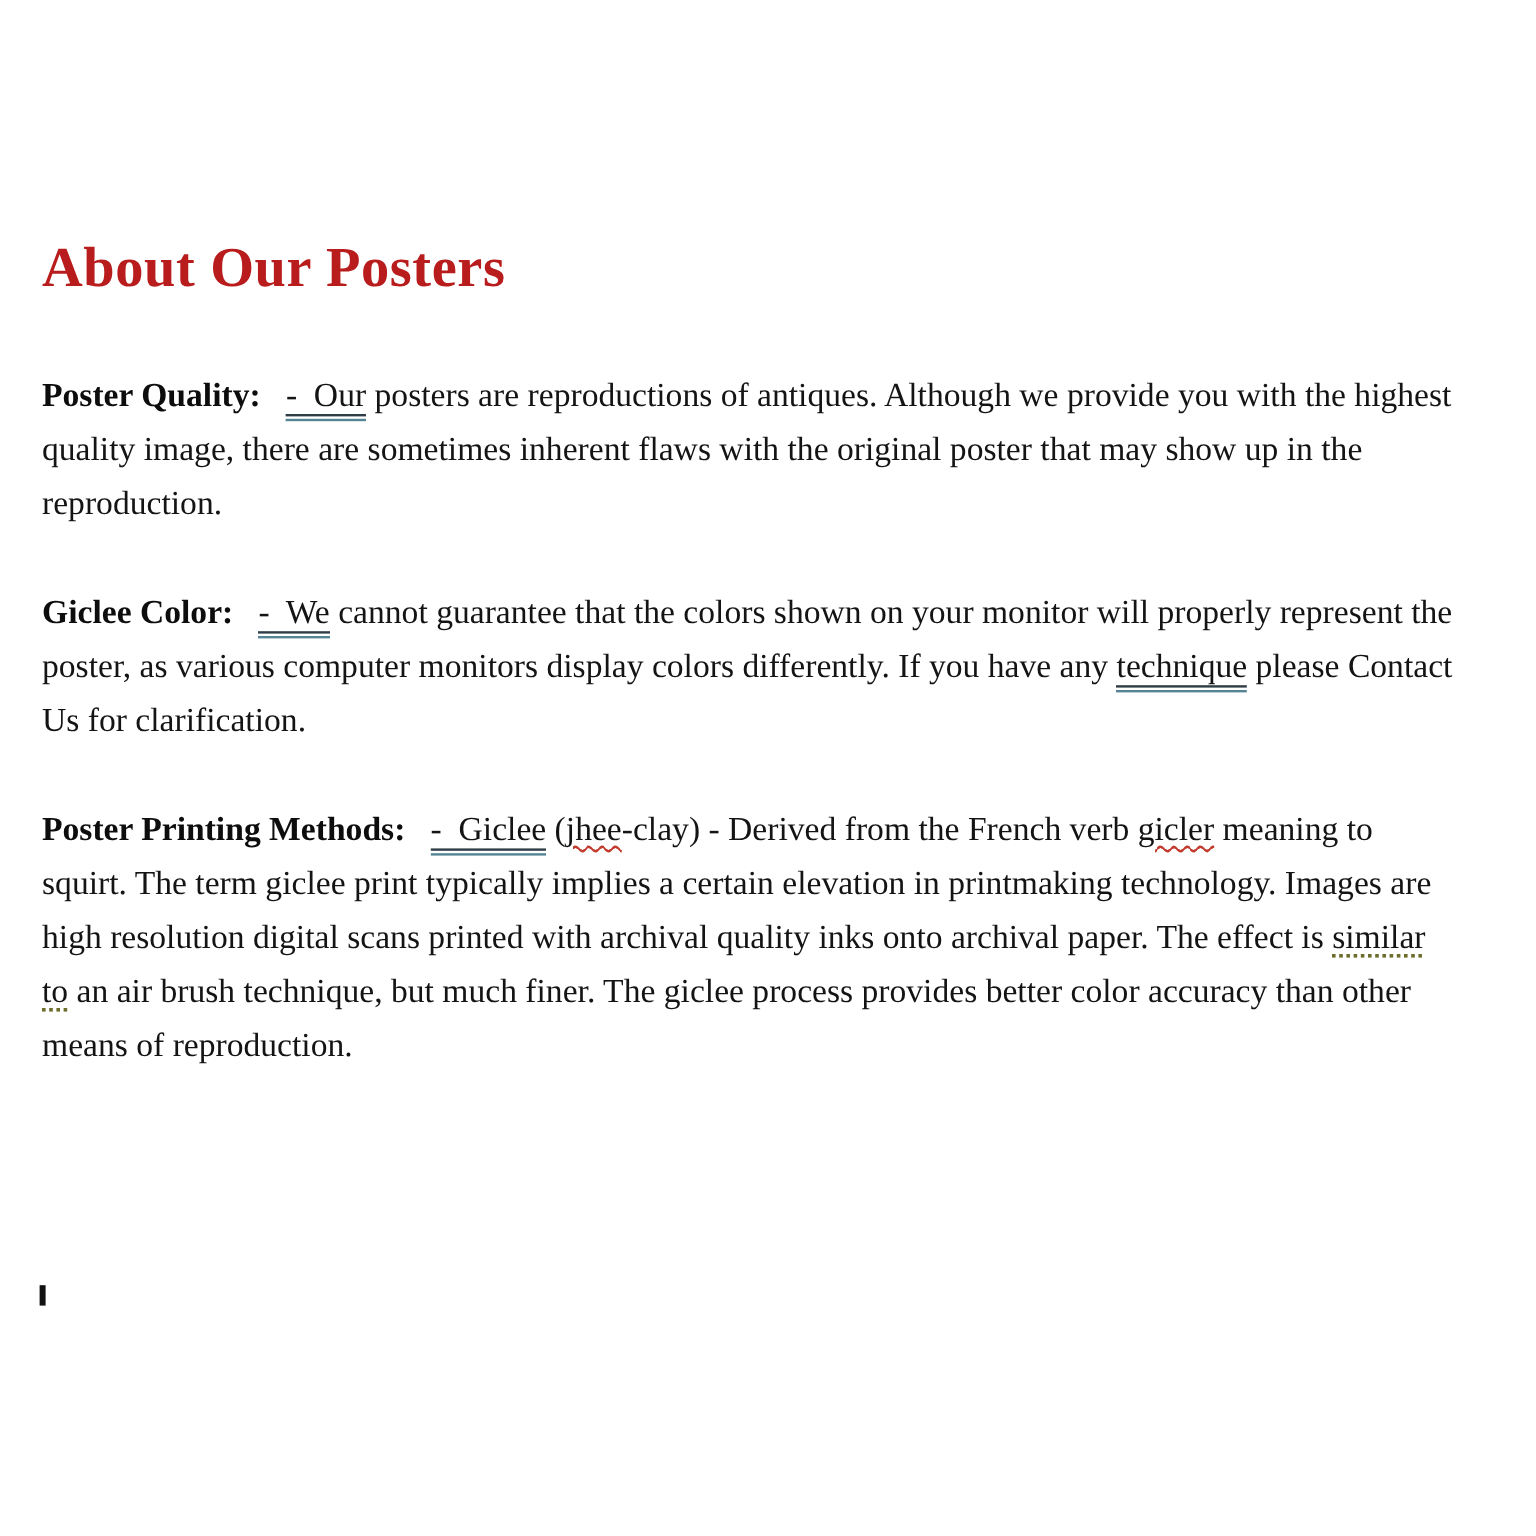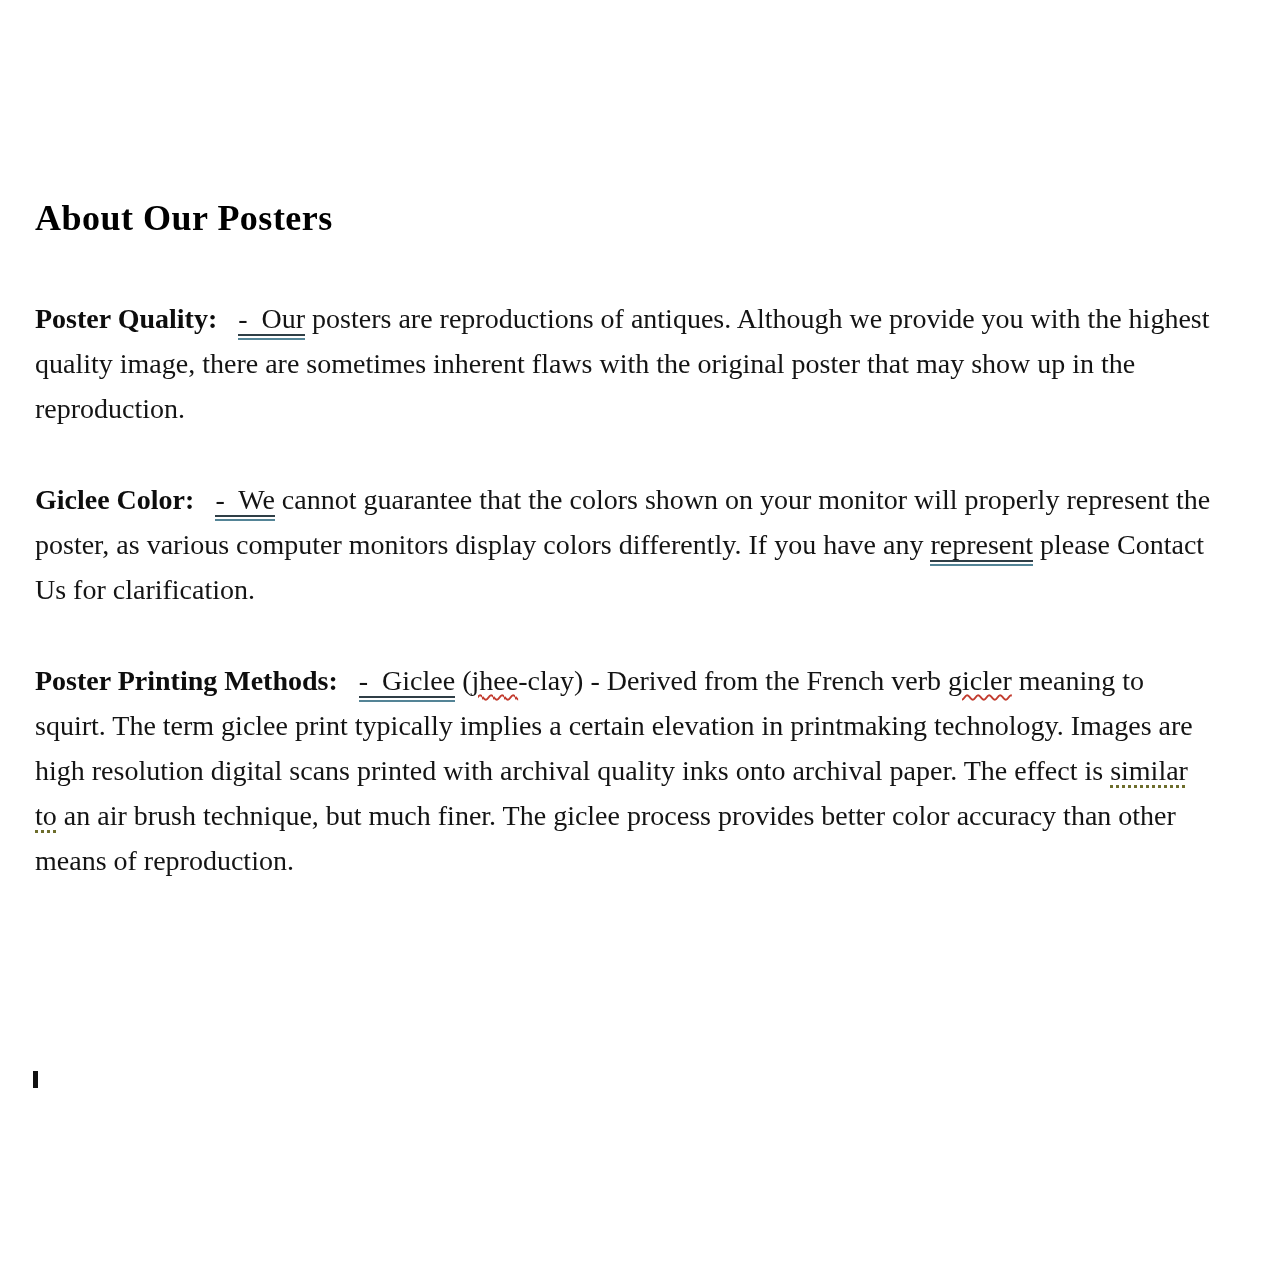--- a/index.html
+++ b/index.html
@@ -12,25 +12,25 @@
     height: 1280px;
     position: relative;
     font-family: "Liberation Serif", "DejaVu Serif", serif;
     color: #141414;
     overflow: hidden;
   }
   .doc {
     padding: 0 68px 0 35px;
   }
   .page-title {
-    font-size: 36px;
+    font-size: 47px;
     font-weight: bold;
     line-height: 1;
     margin: 200px 0 60px 0;
-    color: #000000;
+    color: #b91c1c;
     letter-spacing: 0.5px;
   }
   p.para {
     font-size: 28px;
     line-height: 45px;
     margin: 0 0 46px 0;
   }
   .seg-bold {
     font-weight: bold;
     color: #0d0d0d;
@@ -74,19 +74,19 @@
   }
 </style>
 </head>
 <body>
 
 <div class="doc">
   <h1 class="page-title">About Our Posters</h1>
 
   <p class="para"><span class="seg-bold">Poster Quality:</span><span>&nbsp;&nbsp; </span><span class="u-dbl">-&nbsp; Our</span><span> posters are reproductions of antiques. Although we provide you with the highest quality image, there are sometimes inherent flaws with the original poster that may show up in the reproduction.</span></p>
 
-  <p class="para"><span class="seg-bold">Giclee Color:</span><span>&nbsp;&nbsp; </span><span class="u-dbl">-&nbsp; We</span><span> cannot guarantee that the colors shown on your monitor will properly represent the poster, as various computer monitors display colors differently. If you have any </span><span class="u-dbl">represent</span><span> please Contact Us for clarification.</span></p>
+  <p class="para"><span class="seg-bold">Giclee Color:</span><span>&nbsp;&nbsp; </span><span class="u-dbl">-&nbsp; We</span><span> cannot guarantee that the colors shown on your monitor will properly represent the poster, as various computer monitors display colors differently. If you have any </span><span class="u-dbl">technique</span><span> please Contact Us for clarification.</span></p>
 
 
   <p class="para"><span class="seg-bold">Poster Printing Methods:</span><span>&nbsp;&nbsp; </span><span class="u-dbl">-&nbsp; Giclee</span><span> (</span><span class="u-wavy">jhee</span><span>-clay) - Derived from the French verb </span><span class="u-wavy">gicler</span><span> meaning to squirt. The term giclee print typically implies a certain elevation in printmaking technology. Images are high resolution digital scans printed with archival quality inks onto archival paper. The effect is </span><span class="u-dot">similar to</span><span> an air brush technique, but much finer. The giclee process provides better color accuracy than other means of reproduction.</span></p>
 </div>
 
 <div class="cursor-artifact"></div>
 
 </body></html>

